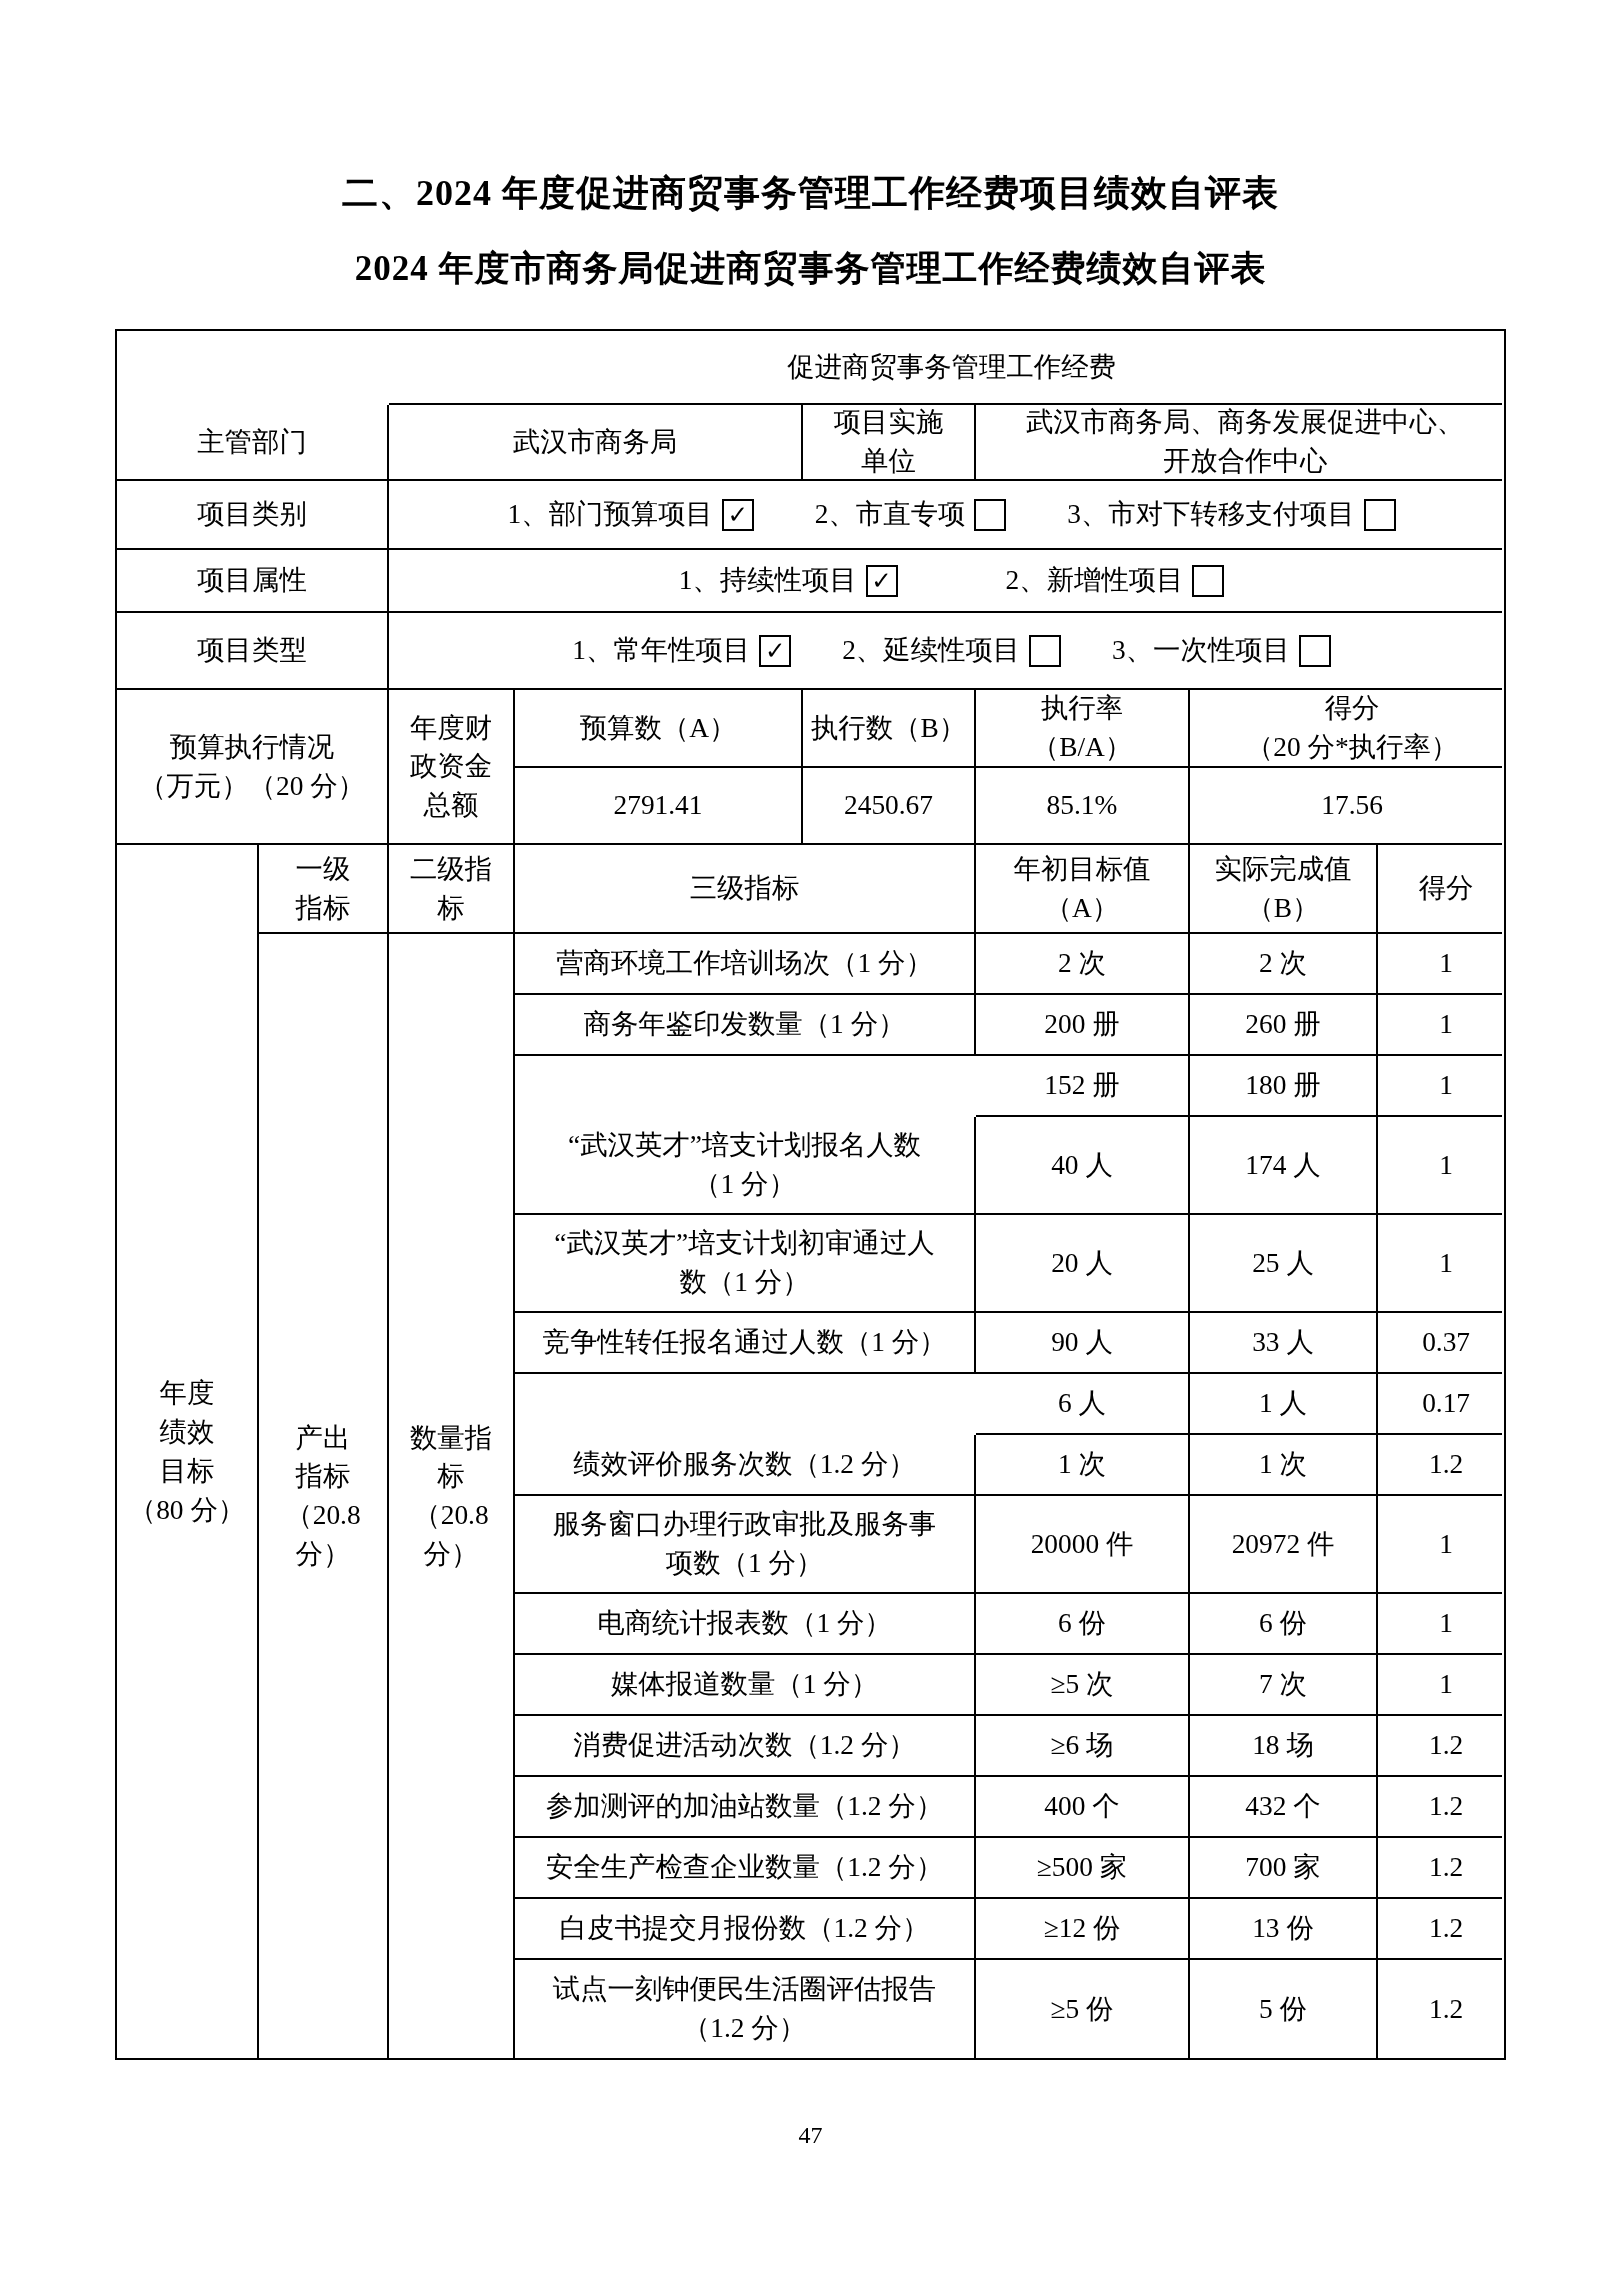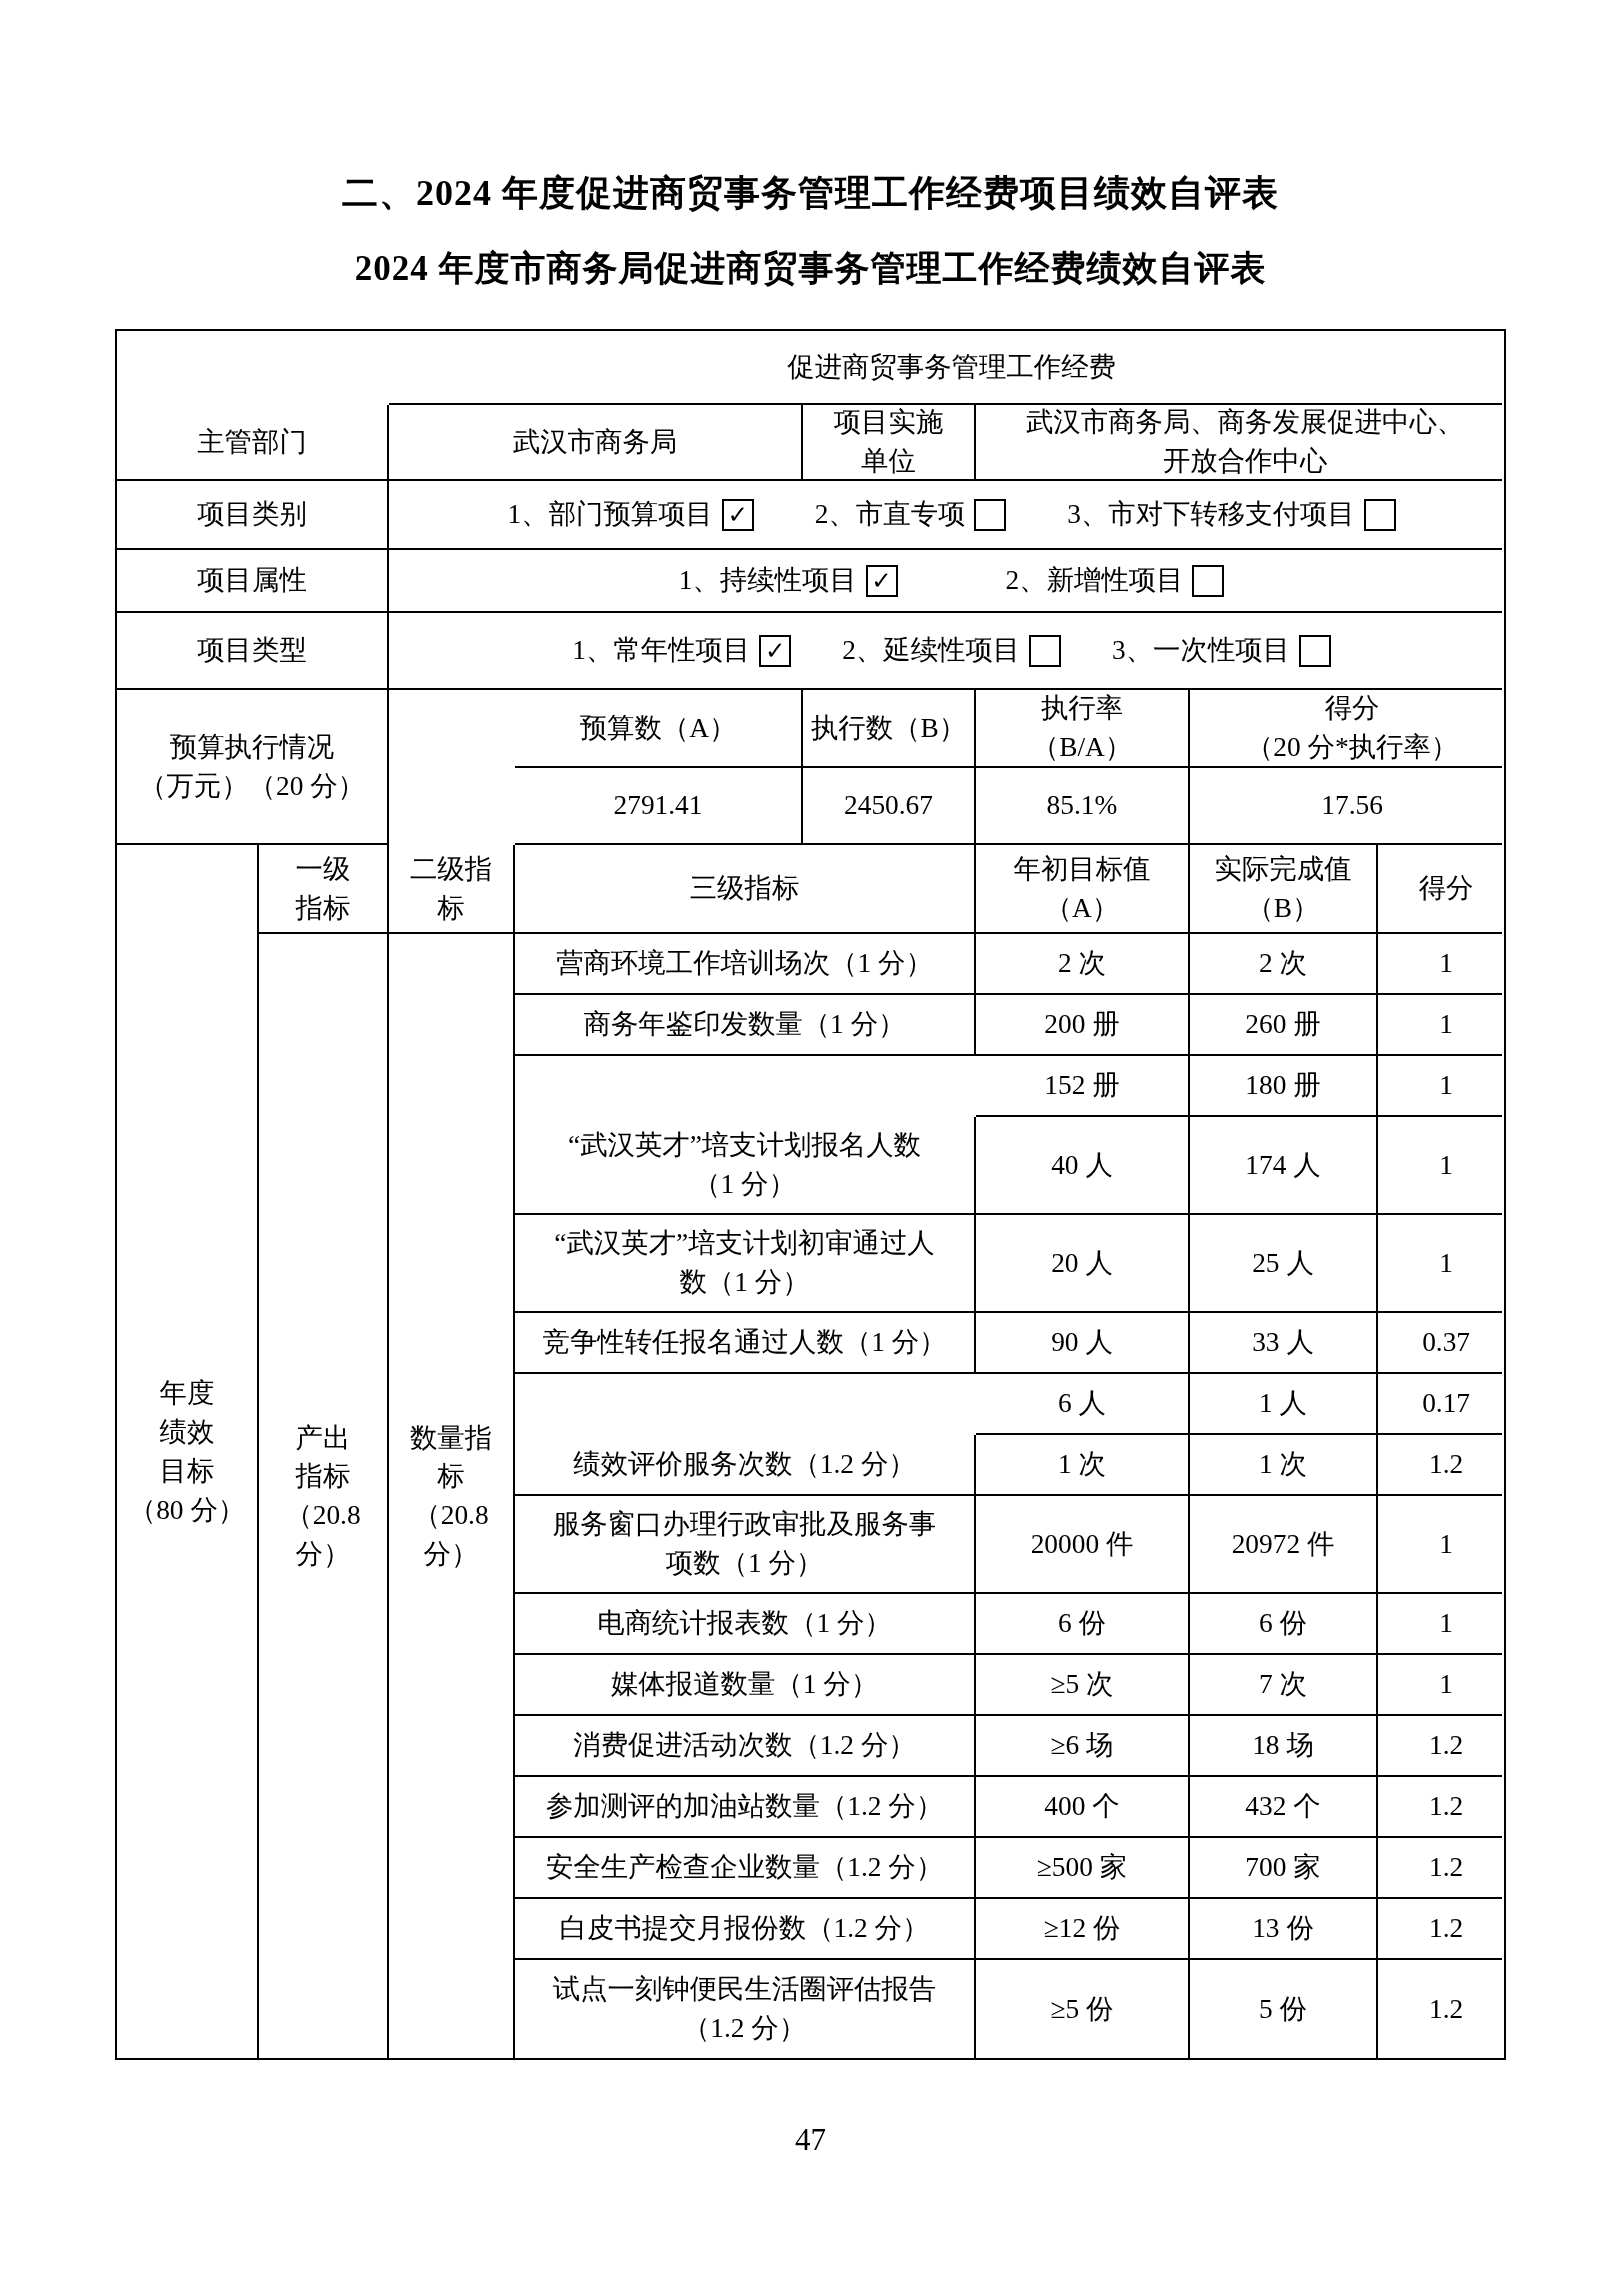--- a/index.html
+++ b/index.html
@@ -34,21 +34,21 @@
   .nbb{border-bottom:none;}
   .opts{gap:61px;}
   .opts.g2{gap:108px;}
   .opts.g3{gap:51px;}
   .opt{display:inline-flex;align-items:center;white-space:nowrap;}
   .box{
     display:inline-flex;width:28px;height:28px;border:2px solid #000;
     align-items:center;justify-content:center;font-size:24.5px;line-height:1;
     margin-left:8.8px;flex:0 0 auto;
   }
-  .pageno{position:absolute;left:0;right:0;top:2122px;text-align:center;font-size:31px;}
+  .pageno{position:absolute;left:0;right:0;top:2122px;text-align:center;font-size:24px;}
 </style>
 </head>
 <body>
 
 <div class="page">
 
   <div class="titles">
     <div class="title1">二、2024 年度促进商贸事务管理工作经费项目绩效自评表</div>
     <div class="title2">2024 年度市商务局促进商贸事务管理工作经费绩效自评表</div>
   </div>
@@ -103,20 +103,23 @@
           <span class="box"></span>
         </span>
       <span class="opt">
           <span>3、一次性项目</span>
           <span class="box"></span>
         </span>
     </div>
 
     <div class="c" style="grid-area:6/1/8/3">预算执行情况
 （万元）（20 分）</div>
+    <div class="c" style="grid-area:6/3/8/4">年度财
+政资金
+总额</div>
     <div class="c" style="grid-area:6/4/7/5">预算数（A）</div>
     <div class="c" style="grid-area:6/5/7/6">执行数（B）</div>
     <div class="c" style="grid-area:6/6/7/7">执行率
 （B/A）</div>
     <div class="c nbr" style="grid-area:6/7/7/9">得分
 （20 分*执行率）</div>
     <div class="c" style="grid-area:7/4/8/5">2791.41</div>
     <div class="c" style="grid-area:7/5/8/6">2450.67</div>
     <div class="c" style="grid-area:7/6/8/7">85.1%</div>
     <div class="c nbr" style="grid-area:7/7/8/9">17.56</div>

